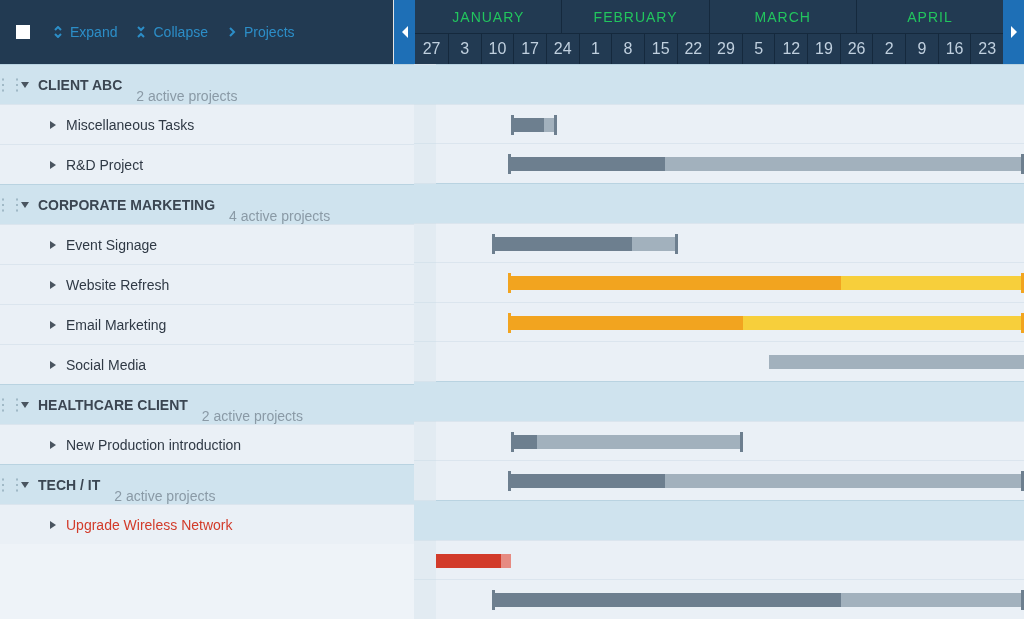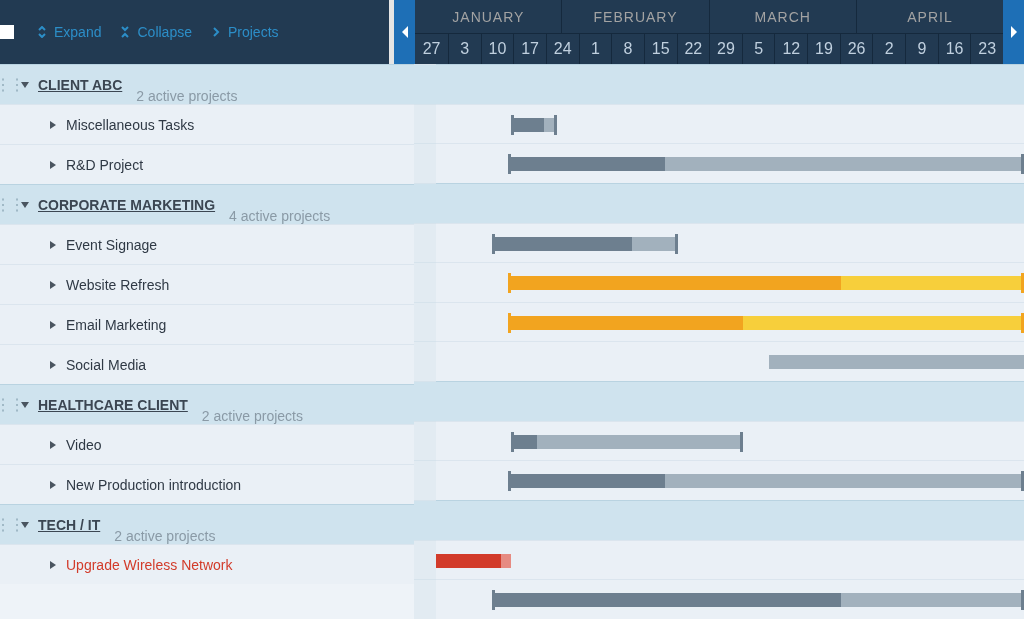--- a/index.html
+++ b/index.html
@@ -1,31 +1,31 @@
 <!DOCTYPE html>
 <html><head>
 <meta charset="utf-8">
 <style>
   * { box-sizing: border-box; margin: 0; padding: 0; }
   html, body { width: 1024px; height: 619px; overflow: hidden; font-family: "Segoe UI", Arial, sans-serif; font-size: 14px; color: #333; }
   .root { display: flex; flex-direction: column; width: 1024px; height: 619px; background: #eef3f8; }
 
   
   .header { display: flex; height: 64px; background: #223a52; color: #c4d6e6; }
-  .toolbar { width: 414px; display: flex; align-items: center; gap: 18px; padding-left: 0; border-right: 5px solid #e5e5e5; }
+  .toolbar { width: 414px; display: flex; align-items: center; gap: 18px; padding-left: 16px; border-right: 1px solid #e5e5e5; }
   .chk { width: 14px; height: 14px; border: 2px solid #fff; background: #fff; margin-right: 4px; display:inline-block; }
   .tool-btn { display: flex; align-items: center; gap: 6px; font-size: 14px; color: #2c8ec8; cursor: pointer; }
   .tool-btn svg { width: 12px; height: 12px; fill:none; stroke:#2c8ec8; stroke-width:2; }
 
   .navarrow { width: 22px; display: flex; align-items: center; justify-content: center; background:#1e6fb6; color:#fff; cursor:pointer; }
   .navarrow svg { width: 10px; height: 12px; fill:#fff; }
 
   .timeline-head { flex:1; display:flex; flex-direction:column; }
   .months { flex:1; display:flex; border-bottom:1px solid #15293d; }
-  .month { flex:1; display:flex; align-items:center; justify-content:center; font-size:14px; letter-spacing:1px; color:#a3a3a3; border-left:1px solid #15293d; }
+  .month { flex:1; display:flex; align-items:center; justify-content:center; font-size:14px; letter-spacing:1px; color:#22c55e; border-left:1px solid #15293d; }
   .month:first-child { border-left:none; }
   .dates { height:30px; display:flex; align-items:center; }
   .date { width:32.67px; text-align:center; font-size:16px; color:#c0d0df; border-left:1px solid #15293d; height:100%; line-height:30px; }
   .date:first-child { border-left:none; }
 
   
   .body { flex:1; overflow:hidden; position:relative; display:flex; }
   .leftcol { width:414px; display:flex; flex-direction:column; }
   .spacer  { width:22px; background:#e2ebf2; }
   .rightcol { flex:1; position:relative; display:flex; flex-direction:column; }
@@ -38,21 +38,21 @@
   
   .row { height:40px; display:flex; align-items:center; position:relative; }
   .group-row   { background:#cfe3ee; border-top:1px solid #b9d3e1; }
   .task-row    { background:#eaf0f6; border-top:1px solid #dbe5ee; }
 
   
   .row-left { width:100%; height:100%; display:flex; align-items:center; }
   .drag { width:18px; display:flex; align-items:center; justify-content:center; color:#97b0bf; cursor:grab; font-size:16px; letter-spacing:-2px; }
   .caret { width:14px; display:flex; align-items:center; justify-content:center; margin-right:6px; cursor:pointer; }
   .caret svg { width:10px; height:10px; fill:#4a5560; }
-  .group-label { font-weight:700; color:#3b4652;text-decoration:underline; }
+  .group-label { font-weight:700; color:#3b4652; }
   .group-sub   { margin-left:14px; color:#8a9aa6; font-weight:400;margin-top:22px; }
   .task-label  { color:#2f3945; }
   .task-label.alert { color:#d23b2a;text-align:center; }
   .indent1 { padding-left:46px; }
 
   
   .row-right { width:100%; height:100%; position:relative; }
   .bar { position:absolute; top:13px; height:14px; }
   .bar-frame::before,
   .bar-frame::after { content:""; position:absolute; top:-3px; width:3px; height:20px; background:inherit; }
@@ -235,30 +235,20 @@
           <span class="group-label">HEALTHCARE CLIENT</span>
           <span class="group-sub">2 active projects</span>
         </div>
         <div class="row task-row">
           <span class="row-left indent1">
             <span class="caret">
               <svg viewBox="0 0 10 10">
                 <path d="M2 1 L8 5 L2 9 Z"></path>
               </svg>
             </span>
-            <span class="task-label">Video</span>
-          </span>
-        </div>
-        <div class="row task-row">
-          <span class="row-left indent1">
-            <span class="caret">
-              <svg viewBox="0 0 10 10">
-                <path d="M2 1 L8 5 L2 9 Z"></path>
-              </svg>
-            </span>
             <span class="task-label">New Production introduction</span>
           </span>
         </div>
         <div class="row group-row">
           <span class="drag">⋮⋮</span>
           <span class="caret">
             <svg viewBox="0 0 10 10">
               <path d="M1 2 L9 2 L5 8 Z"></path>
             </svg>
           </span>

